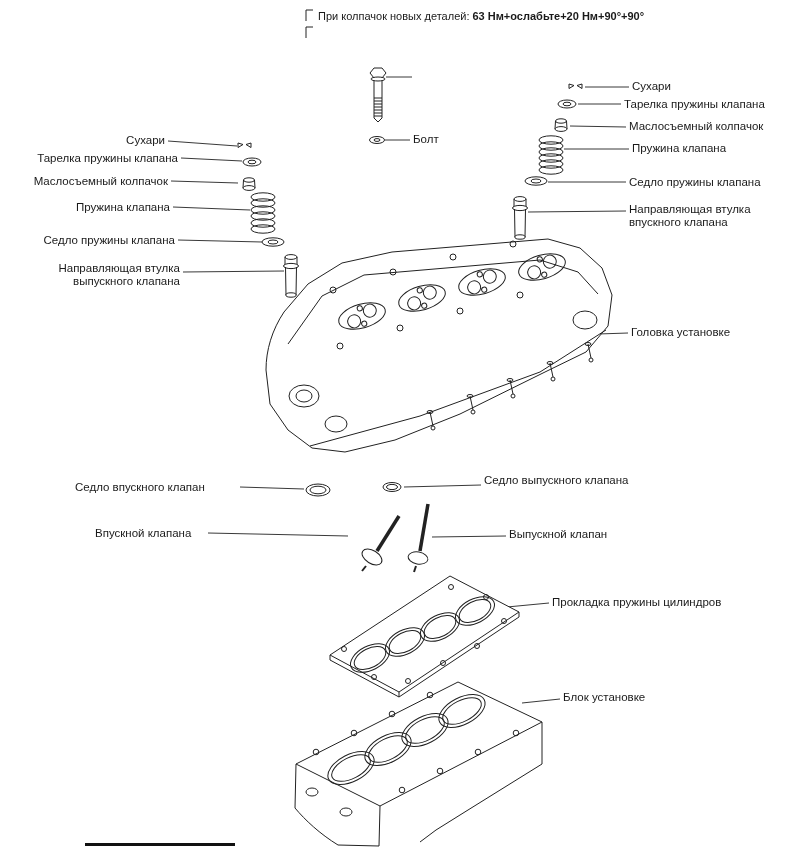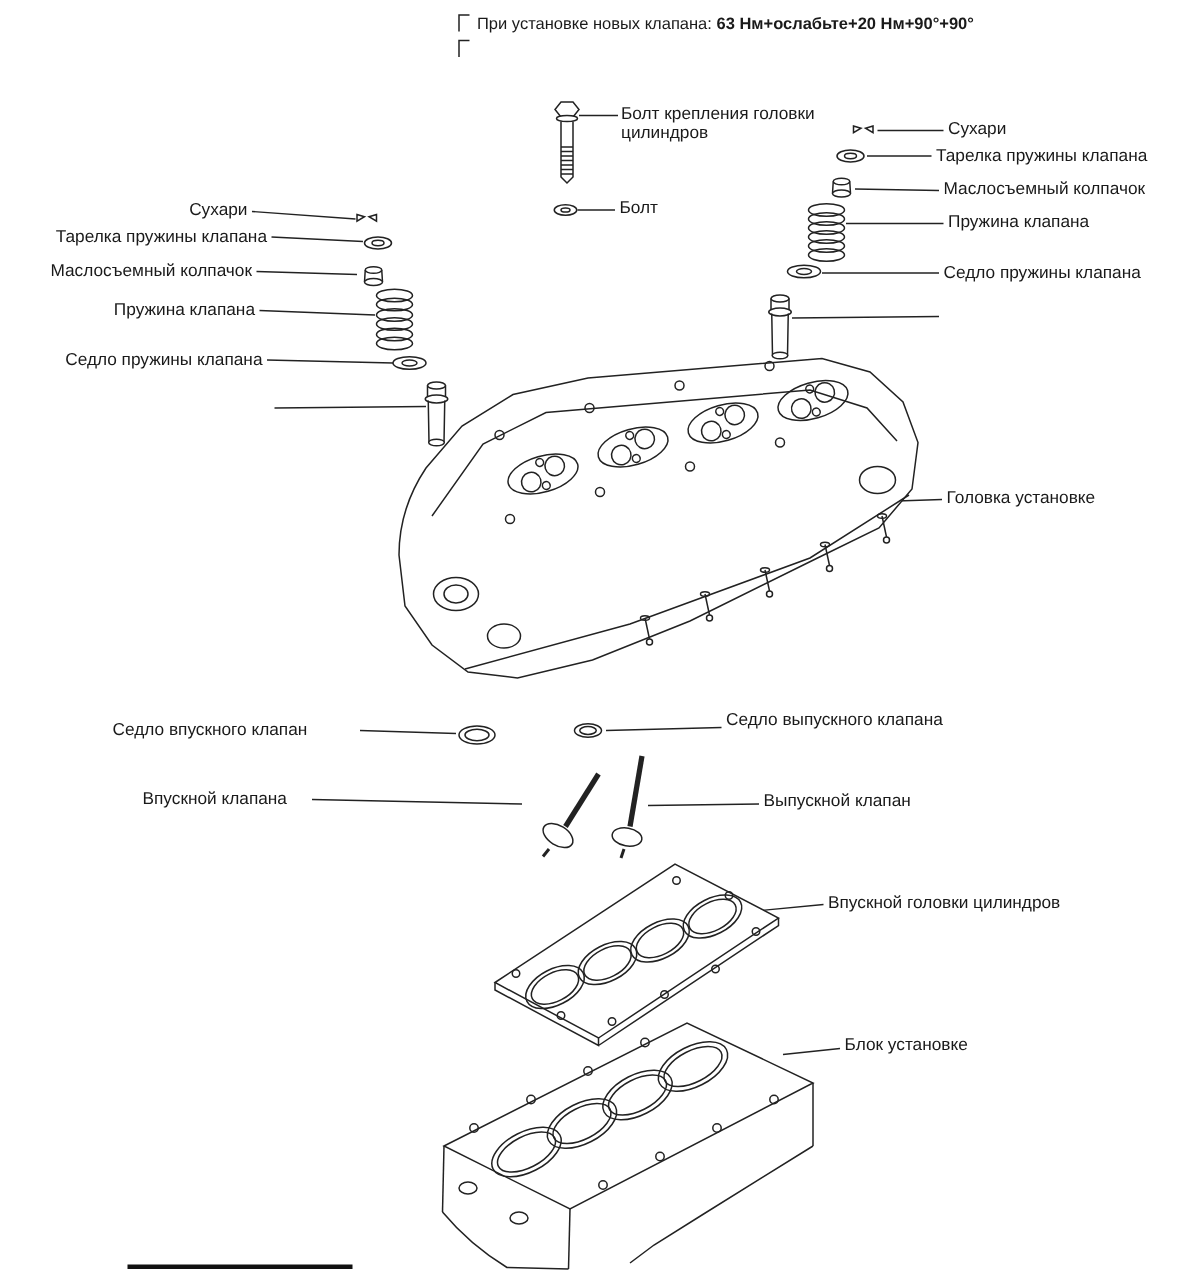--- a/index.html
+++ b/index.html
@@ -287,38 +287,39 @@
         <ellipse cx="346" cy="812" rx="6" ry="4"></ellipse>
       </g>
 
       <g>
         <rect x="85" y="843" width="150" height="3" fill="#111" stroke="none"></rect>
       </g>
     </g>
   </svg>
 
   <div class="note" style="left:318px;top:10px">
-    <span>При установке новых клапана: </span><b>63 Нм+ослабьте+20 Нм+90°+90°</b>
+    <span>При колпачок новых деталей: </span><b>63 Нм+ослабьте+20 Нм+90°+90°</b>
   </div>
 
-  <div class="label wrap" style="left:414px;top:70px;width:140px">Болт крепления головки цилиндров</div>
   <div class="label" style="left:413px;top:133px">Болт</div>
 
   <div class="label r" style="right:635px;top:134px">Сухари</div>
   <div class="label r" style="right:622px;top:152px">Тарелка пружины клапана</div>
   <div class="label r" style="right:632px;top:175px">Маслосъемный колпачок</div>
   <div class="label r" style="right:630px;top:201px">Пружина клапана</div>
   <div class="label r" style="right:625px;top:234px">Седло пружины клапана</div>
+  <div class="label wrap r" style="right:620px;top:262px;width:158px">Направляющая втулка выпускного клапана</div>
   <div class="label" style="left:75px;top:481px">Седло впускного клапан</div>
   <div class="label" style="left:95px;top:527px">Впускной клапана</div>
 
   <div class="label" style="left:632px;top:80px">Сухари</div>
   <div class="label" style="left:624px;top:98px">Тарелка пружины клапана</div>
   <div class="label" style="left:629px;top:120px">Маслосъемный колпачок</div>
   <div class="label" style="left:632px;top:142px">Пружина клапана</div>
   <div class="label" style="left:629px;top:176px">Седло пружины клапана</div>
+  <div class="label wrap" style="left:629px;top:203px;width:168px">Направляющая втулка впускного клапана</div>
   <div class="label" style="left:631px;top:326px">Головка установке</div>
   <div class="label" style="left:484px;top:474px">Седло выпускного клапана</div>
   <div class="label" style="left:509px;top:528px">Выпускной клапан</div>
-  <div class="label" style="left:552px;top:596px">Впускной головки цилиндров</div>
+  <div class="label" style="left:552px;top:596px">Прокладка пружины цилиндров</div>
   <div class="label" style="left:563px;top:691px">Блок установке</div>
 
 </div>
 
 </body></html>

